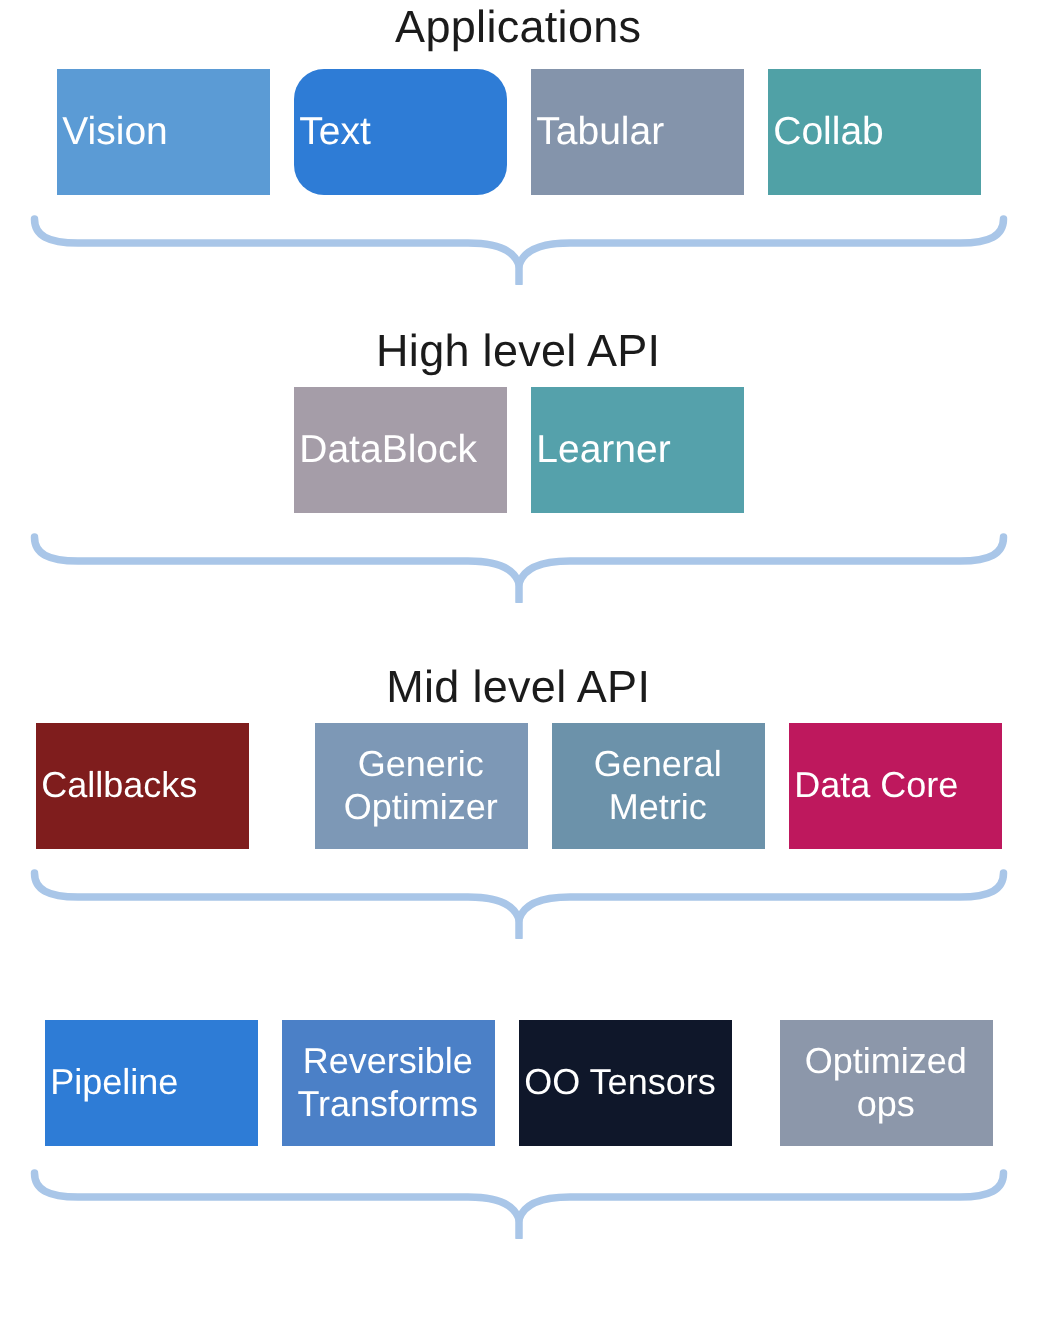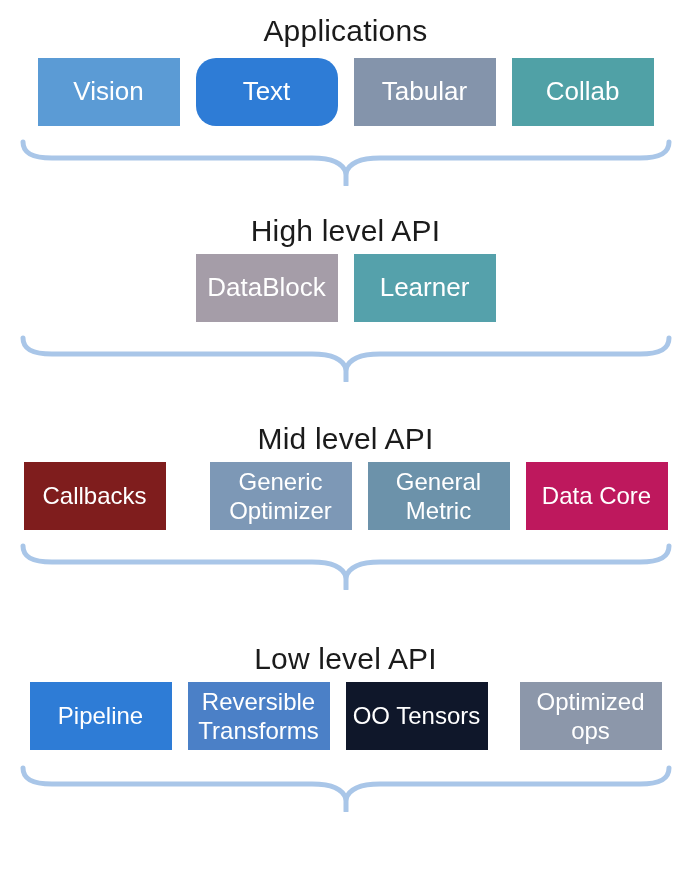--- a/index.html
+++ b/index.html
@@ -4,43 +4,43 @@
 <style>
   html,body{margin:0;padding:0;background:#ffffff;}
   .page{
     position:relative;
     width:691px;height:879px;
     background:#ffffff;
     overflow:hidden;
     font-family:"Liberation Sans",sans-serif;
   }
   .layer{display:block;}
-  .sec1{padding-top:12px;}
+  .sec1{padding-top:0;}
   .sec2{padding-top:26px;}
   .sec3{padding-top:38px;}
   .sec4{padding-top:50px;}
   .title{
     margin:0;
     font-size:30px;
     font-weight:400;
     line-height:38px;
     color:#1b1b1b;
     text-align:center;
     letter-spacing:0.2px;
   }
   .row{
     display:flex;
     justify-content:center;
     gap:16px;
     margin-top:4px;
   }
   .sec1 .row{margin-top:8px;}
   .box{
-    width:142px;height:68px;
-    display:flex;align-items:center;justify-content:center;
+    width:142px;height:84px;
+    display:flex;align-items:center;justify-content:flex-start;
     color:#ffffff;
     text-align:center;
     font-size:26px;
     line-height:1.22;
     padding:0 4px;
     box-sizing:border-box;
   }
   .row.wrap2 .box{font-size:24px;}
   .brace{
     display:block;
@@ -108,21 +108,20 @@
           <span>Data Core</span>
         </div>
     </div>
     <svg class="brace" viewBox="0 0 656 48" fill="none">
       <path stroke-width="5" stroke-linecap="round" d="M5 4 C5 15 14 20 34 20 L294 20 C314 20 325 25 328 35 C331 25 342 20 362 20 L622 20 C642 20 651 15 651 4" stroke="#A9C6E8"></path>
       <path stroke-width="5" stroke-linecap="round" d="M328 35 L328 47" stroke="#A9C6E8"></path>
     </svg>
   </section>
 
   <section class="layer sec4">
-    <h2 class="title">Low level API</h2>
     <div class="row wrap2">
       <div class="box" style="background-color: rgb(46, 124, 214);">
           <span>Pipeline</span>
         </div>
       <div class="box" style="background-color: rgb(75, 128, 199);">
           <span>Reversible Transforms</span>
         </div>
       <div class="box" style="background-color: #0f172a;">
           <span>OO Tensors</span>
         </div>

